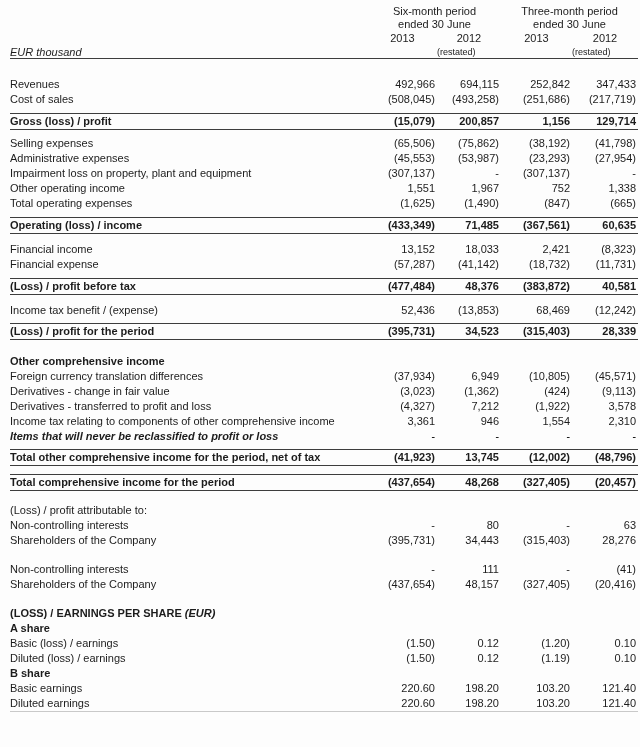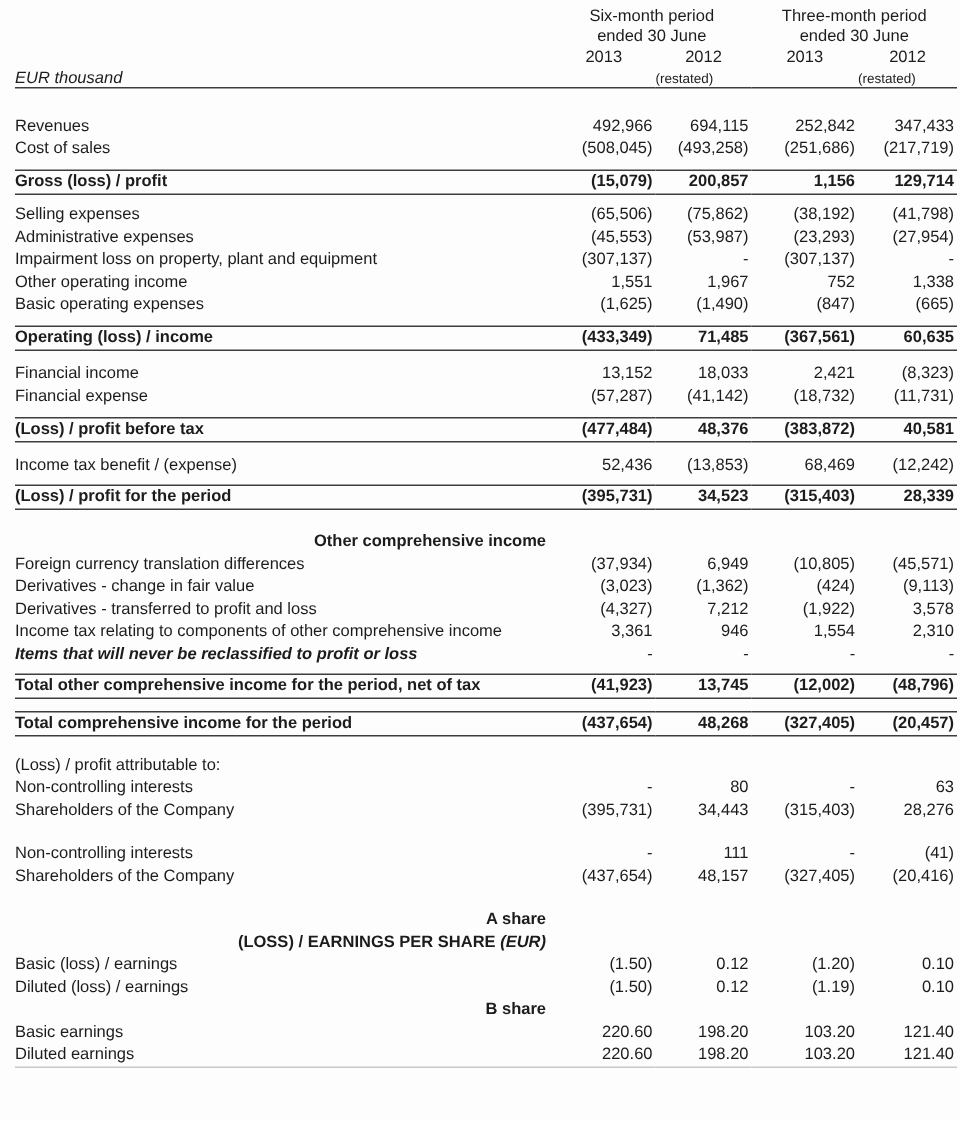--- a/index.html
+++ b/index.html
@@ -51,21 +51,21 @@
   
   tbody td { padding: 0; white-space: nowrap; overflow: hidden; }
   tbody tr:not(.r-spacer) td { height: 15px; line-height: 15px; }
   td.lbl { text-align: left; padding-right: 4px; }
   td.num { text-align: right; padding-right: 2px; }
   tr.r-total td {
     font-weight: bold;
     border-top: 1.5px solid #3d3d3d;
     border-bottom: 1.5px solid #3d3d3d;
   }
-  tr.r-bold td { font-weight: bold; text-align: right; }
+  tr.r-bold td { font-weight: bold; }
   tr.r-bolditalic td.lbl { font-weight: bold; font-style: italic; }
   tr.r-bolditalic td.num { font-style: italic; }
   tr.last-row td { border-bottom: 1px solid #c9c9c9; }
   .ital { font-style: italic; }
   tr.r-spacer td { line-height: 0; font-size: 0; }
 </style>
 </head>
 <body>
 
 <div class="sheet">
@@ -157,21 +157,21 @@
           <td class="num">-</td>
         </tr>
         <tr class="r-normal">
           <td class="lbl"><span>Other operating income</span></td>
           <td class="num">1,551</td>
           <td class="num">1,967</td>
           <td class="num">752</td>
           <td class="num">1,338</td>
         </tr>
         <tr class="r-normal">
-          <td class="lbl"><span>Basic operating expenses</span></td>
+          <td class="lbl"><span>Total operating expenses</span></td>
           <td class="num">(1,625)</td>
           <td class="num">(1,490)</td>
           <td class="num">(847)</td>
           <td class="num">(665)</td>
         </tr>
         <tr class="r-spacer">
           <td colspan="5" style="height: 6px;"></td>
         </tr>
         <tr class="r-total">
           <td class="lbl"><span>Operating (loss) / income</span></td>
@@ -330,28 +330,28 @@
           <td class="lbl"><span>Shareholders of the Company</span></td>
           <td class="num">(437,654)</td>
           <td class="num">48,157</td>
           <td class="num">(327,405)</td>
           <td class="num">(20,416)</td>
         </tr>
         <tr class="r-spacer">
           <td colspan="5" style="height: 14px;"></td>
         </tr>
         <tr class="r-bold">
+          <td class="lbl"><span>(LOSS) / EARNINGS PER SHARE</span><span class="ital"> (EUR)</span></td>
+          <td class="num"></td>
+          <td class="num"></td>
+          <td class="num"></td>
+          <td class="num"></td>
+        </tr>
+        <tr class="r-bold">
           <td class="lbl"><span>A share</span></td>
-          <td class="num"></td>
-          <td class="num"></td>
-          <td class="num"></td>
-          <td class="num"></td>
-        </tr>
-        <tr class="r-bold">
-          <td class="lbl"><span>(LOSS) / EARNINGS PER SHARE</span><span class="ital"> (EUR)</span></td>
           <td class="num"></td>
           <td class="num"></td>
           <td class="num"></td>
           <td class="num"></td>
         </tr>
         <tr class="r-normal">
           <td class="lbl"><span>Basic (loss) / earnings</span></td>
           <td class="num">(1.50)</td>
           <td class="num">0.12</td>
           <td class="num">(1.20)</td>

